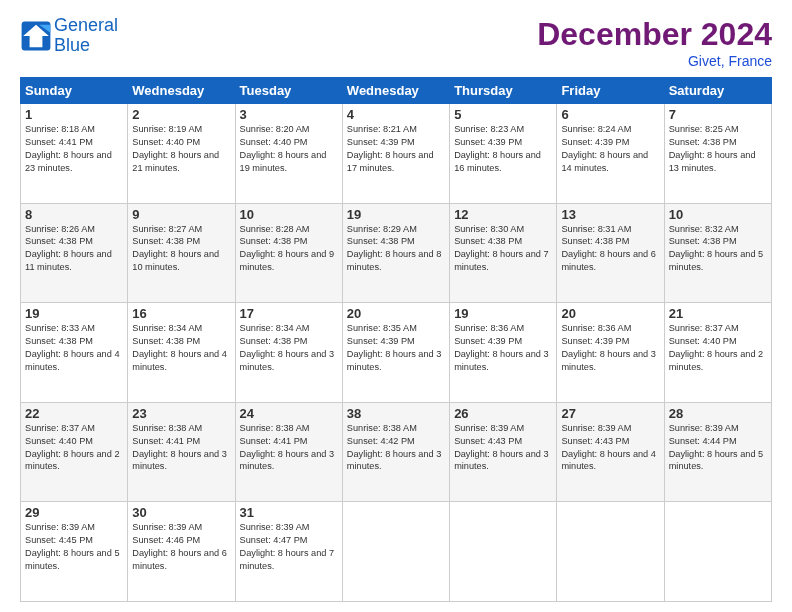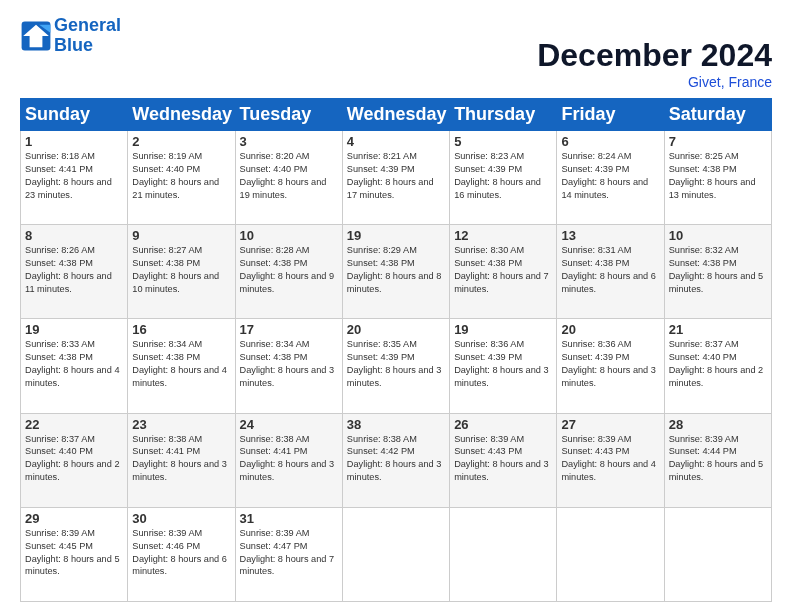--- a/index.html
+++ b/index.html
@@ -22,55 +22,54 @@
       justify-content: space-between;
       align-items: flex-start;
       margin-bottom: 8px;
     }
     .logo {
       display: flex;
       align-items: center;
     }
     .logo-text {
       font-size: 18px;
-      font-weight: bold;
+      font-weight: normal;
       color: #333;
       line-height: 1.1;
     }
     .logo-text span {
       color: #1565c0;
     }
     .logo-icon {
       width: 32px;
       height: 32px;
       margin-right: 2px;
     }
     .title-block {
       text-align: right;
     }
     .month-title {
       font-size: 32px;
       font-weight: bold;
-      color: #0f172a;
-      margin-top: 21px;
+      color: #701a75;
     }
     .subtitle {
       font-size: 14px;
       color: #1d4ed8;
     }
     .calendar {
       flex: 1;
       border-collapse: collapse;
       width: 100%;
       table-layout: fixed;
     }
     .calendar th {
       background: #1565c0;
       color: #fff;
-      font-size: 18px;
+      font-size: 13px;
       font-weight: bold;
       padding: 5px 4px;
       text-align: left;
       border: 1px solid #1565c0;
     }
     .calendar td {
       border: 1px solid #ccc;
       vertical-align: top;
       padding: 3px 4px;
       font-size: 9.5px;

